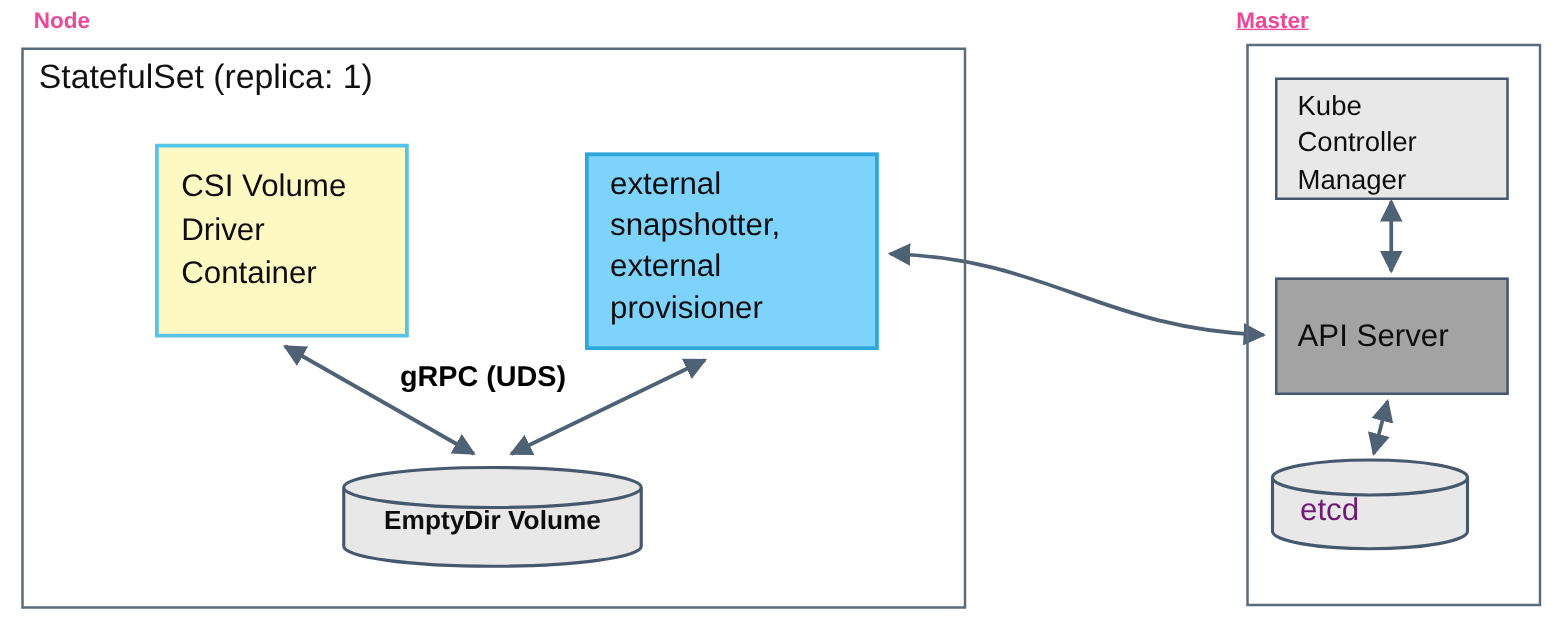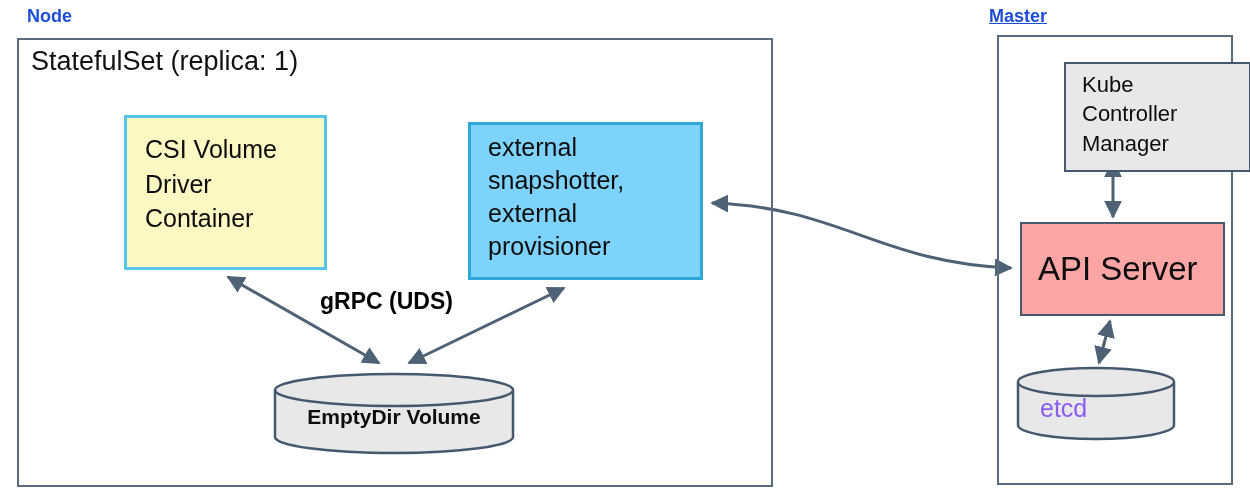--- a/index.html
+++ b/index.html
@@ -9,21 +9,21 @@
     height: 496px;
     background: #ffffff;
     font-family: "Liberation Sans", sans-serif;
     color: #111111;
     overflow: hidden;
   }
   .abs { position: absolute; }
   .section-label {
     font-size: 18px;
     font-weight: 700;
-    color: #1d4ed8;
+    color: #ec4899;
   }
   .outer-box {
     position: absolute;
     border: 2px solid #5a6b7c;
     background: transparent;
     box-sizing: border-box;
   }
   .statefulset-title {
     font-size: 27px;
     font-weight: 400;
@@ -108,21 +108,21 @@
 provisioner</div>
 
   <div class="abs grpc-label" style="left:320px; top:288px;">gRPC (UDS)</div>
 
   <div class="abs cyl-label" style="left:275px; top:405px; width:238px; text-align:center; font-size:21px;">EmptyDir Volume</div>
 
   <div class="abs section-label" style="left:989px; top:6px;text-decoration:underline;">Master</div>
 
   <div class="outer-box" style="left: 997px; top: 35px; width: 236px; height: 450px; border-color: rgb(90, 107, 124);"></div>
 
-  <div class="gray-box" style="left: 1064px; top: 62px; width: 167px; height: 84px; padding: 6px 0px 16px 16px; font-size: 22px; line-height: 1.33; background-color: rgb(232, 232, 232); border-color: rgb(70, 88, 110);">Kube
+  <div class="gray-box" style="left: 1020px; top: 62px; width: 167px; height: 84px; padding: 6px 0px 4px 16px; font-size: 22px; line-height: 1.33; background-color: rgb(232, 232, 232); border-color: rgb(70, 88, 110);">Kube
 Controller
 Manager</div>
 
-  <div class="gray-box" style="left: 1020px; top: 222px; width: 167px; height: 90px; padding: 0px 18px 0px 16px; font-size: 33px; display: flex; align-items: center; background-color: #fca5a5; border-color: rgb(70, 88, 110);">API Server</div>
+  <div class="gray-box" style="left: 1020px; top: 222px; width: 167px; height: 90px; padding: 0px 0px 0px 16px; font-size: 25px; display: flex; align-items: center; background-color: #a3a3a3; border-color: rgb(70, 88, 110);">API Server</div>
 
-  <div class="abs" style="left:1040px; top:394px; font-size:25px; color:#8b5cf6;">etcd</div>
+  <div class="abs" style="left:1040px; top:394px; font-size:25px; color:#701a75;">etcd</div>
 
 </div>
 
 </body></html>

